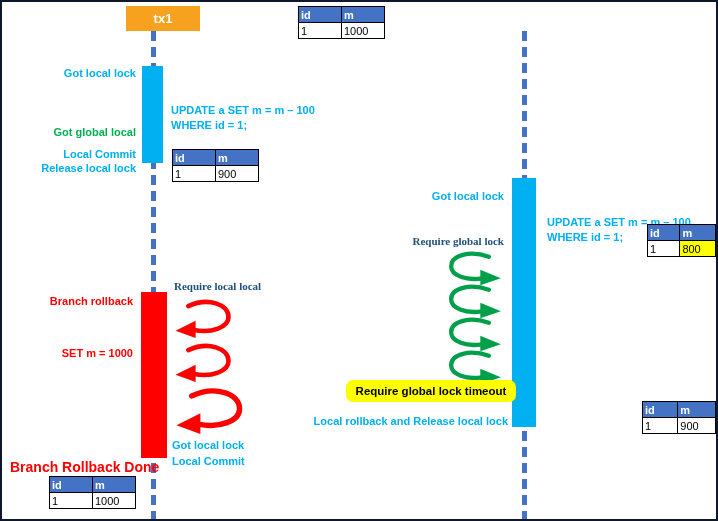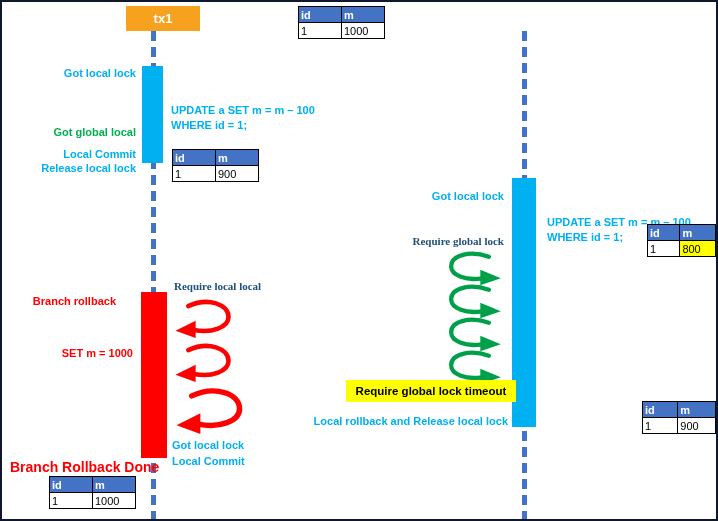--- a/index.html
+++ b/index.html
@@ -18,21 +18,21 @@
   .bar{position:absolute;z-index:2;}
   .bar.cyan{background:#00B0F0;}
   .bar.red{background:#FF0000;}
   .lbl{position:absolute;font-size:11px;font-weight:bold;white-space:nowrap;z-index:3;line-height:1.35;}
   .c-cyan{color:#00B0F0;margin-top:8px;}
   .c-green{color:#00B050;}
   .c-navy{color:#1F4E79;font-family:Liberation Serif, serif;}
   .c-red{color:#FF0000;}
   .timeout{
     position:absolute;background:#FFFF00;color:#000;font-weight:bold;font-size:11.5px;
-    display:flex;align-items:center;justify-content:center;z-index:3;white-space:nowrap;
+    display:flex;align-items:center;justify-content:center;z-index:3;white-space:nowrap;border-radius:7px;
   }
   table.dtable{position:absolute;border-collapse:collapse;font-size:11px;background:#fff;z-index:3;}
   .dtable th,.dtable td{border:1px solid #000;width:38px;height:15px;text-align:left;padding:0 2px;}
   .dtable th{background:#4472C4;color:#fff;font-weight:bold;}
   .dtable td{color:#000;}
   .dtable td.hl{background:#FFFF00;}
   svg.arrow{position:absolute;z-index:3;}
 </style>
 </head>
 <body>
@@ -77,21 +77,21 @@
     <tr>
       <td>1</td>
       <td>900</td>
     </tr>
   </tbody>
     </table>
 
   <div class="bar red" style="left:139px;top:290px;width:26px;height:166px;"></div>
 
   <div class="lbl c-navy" style="left:172px;top:277px;">Require local local</div>
-  <div class="lbl c-red" style="right:600px;top:292px;">Branch rollback</div>
+  <div class="lbl c-red" style="right:583px;top:292px;">Branch rollback</div>
   <div class="lbl c-red" style="right:583px;top:320px;margin-top:24px;">SET m = 1000</div>
 
   <svg class="arrow" style="left:168px;top:294px;" width="64" height="44" viewBox="0 0 70 46">
     <path d="M 20 10 C 42 0 64 8 64 22 C 64 33 46 40 26 36" fill="none" stroke="#FF0000" stroke-width="5" stroke-linecap="round"></path>
     <polygon points="28,26 6,37 28,45" fill="#FF0000"></polygon>
   </svg>
   <svg class="arrow" style="left:168px;top:338px;" width="64" height="44" viewBox="0 0 70 46">
     <path d="M 20 10 C 42 0 64 8 64 22 C 64 33 46 40 26 36" fill="none" stroke="#FF0000" stroke-width="5" stroke-linecap="round"></path>
     <polygon points="28,26 6,37 28,45" fill="#FF0000"></polygon>
   </svg>

